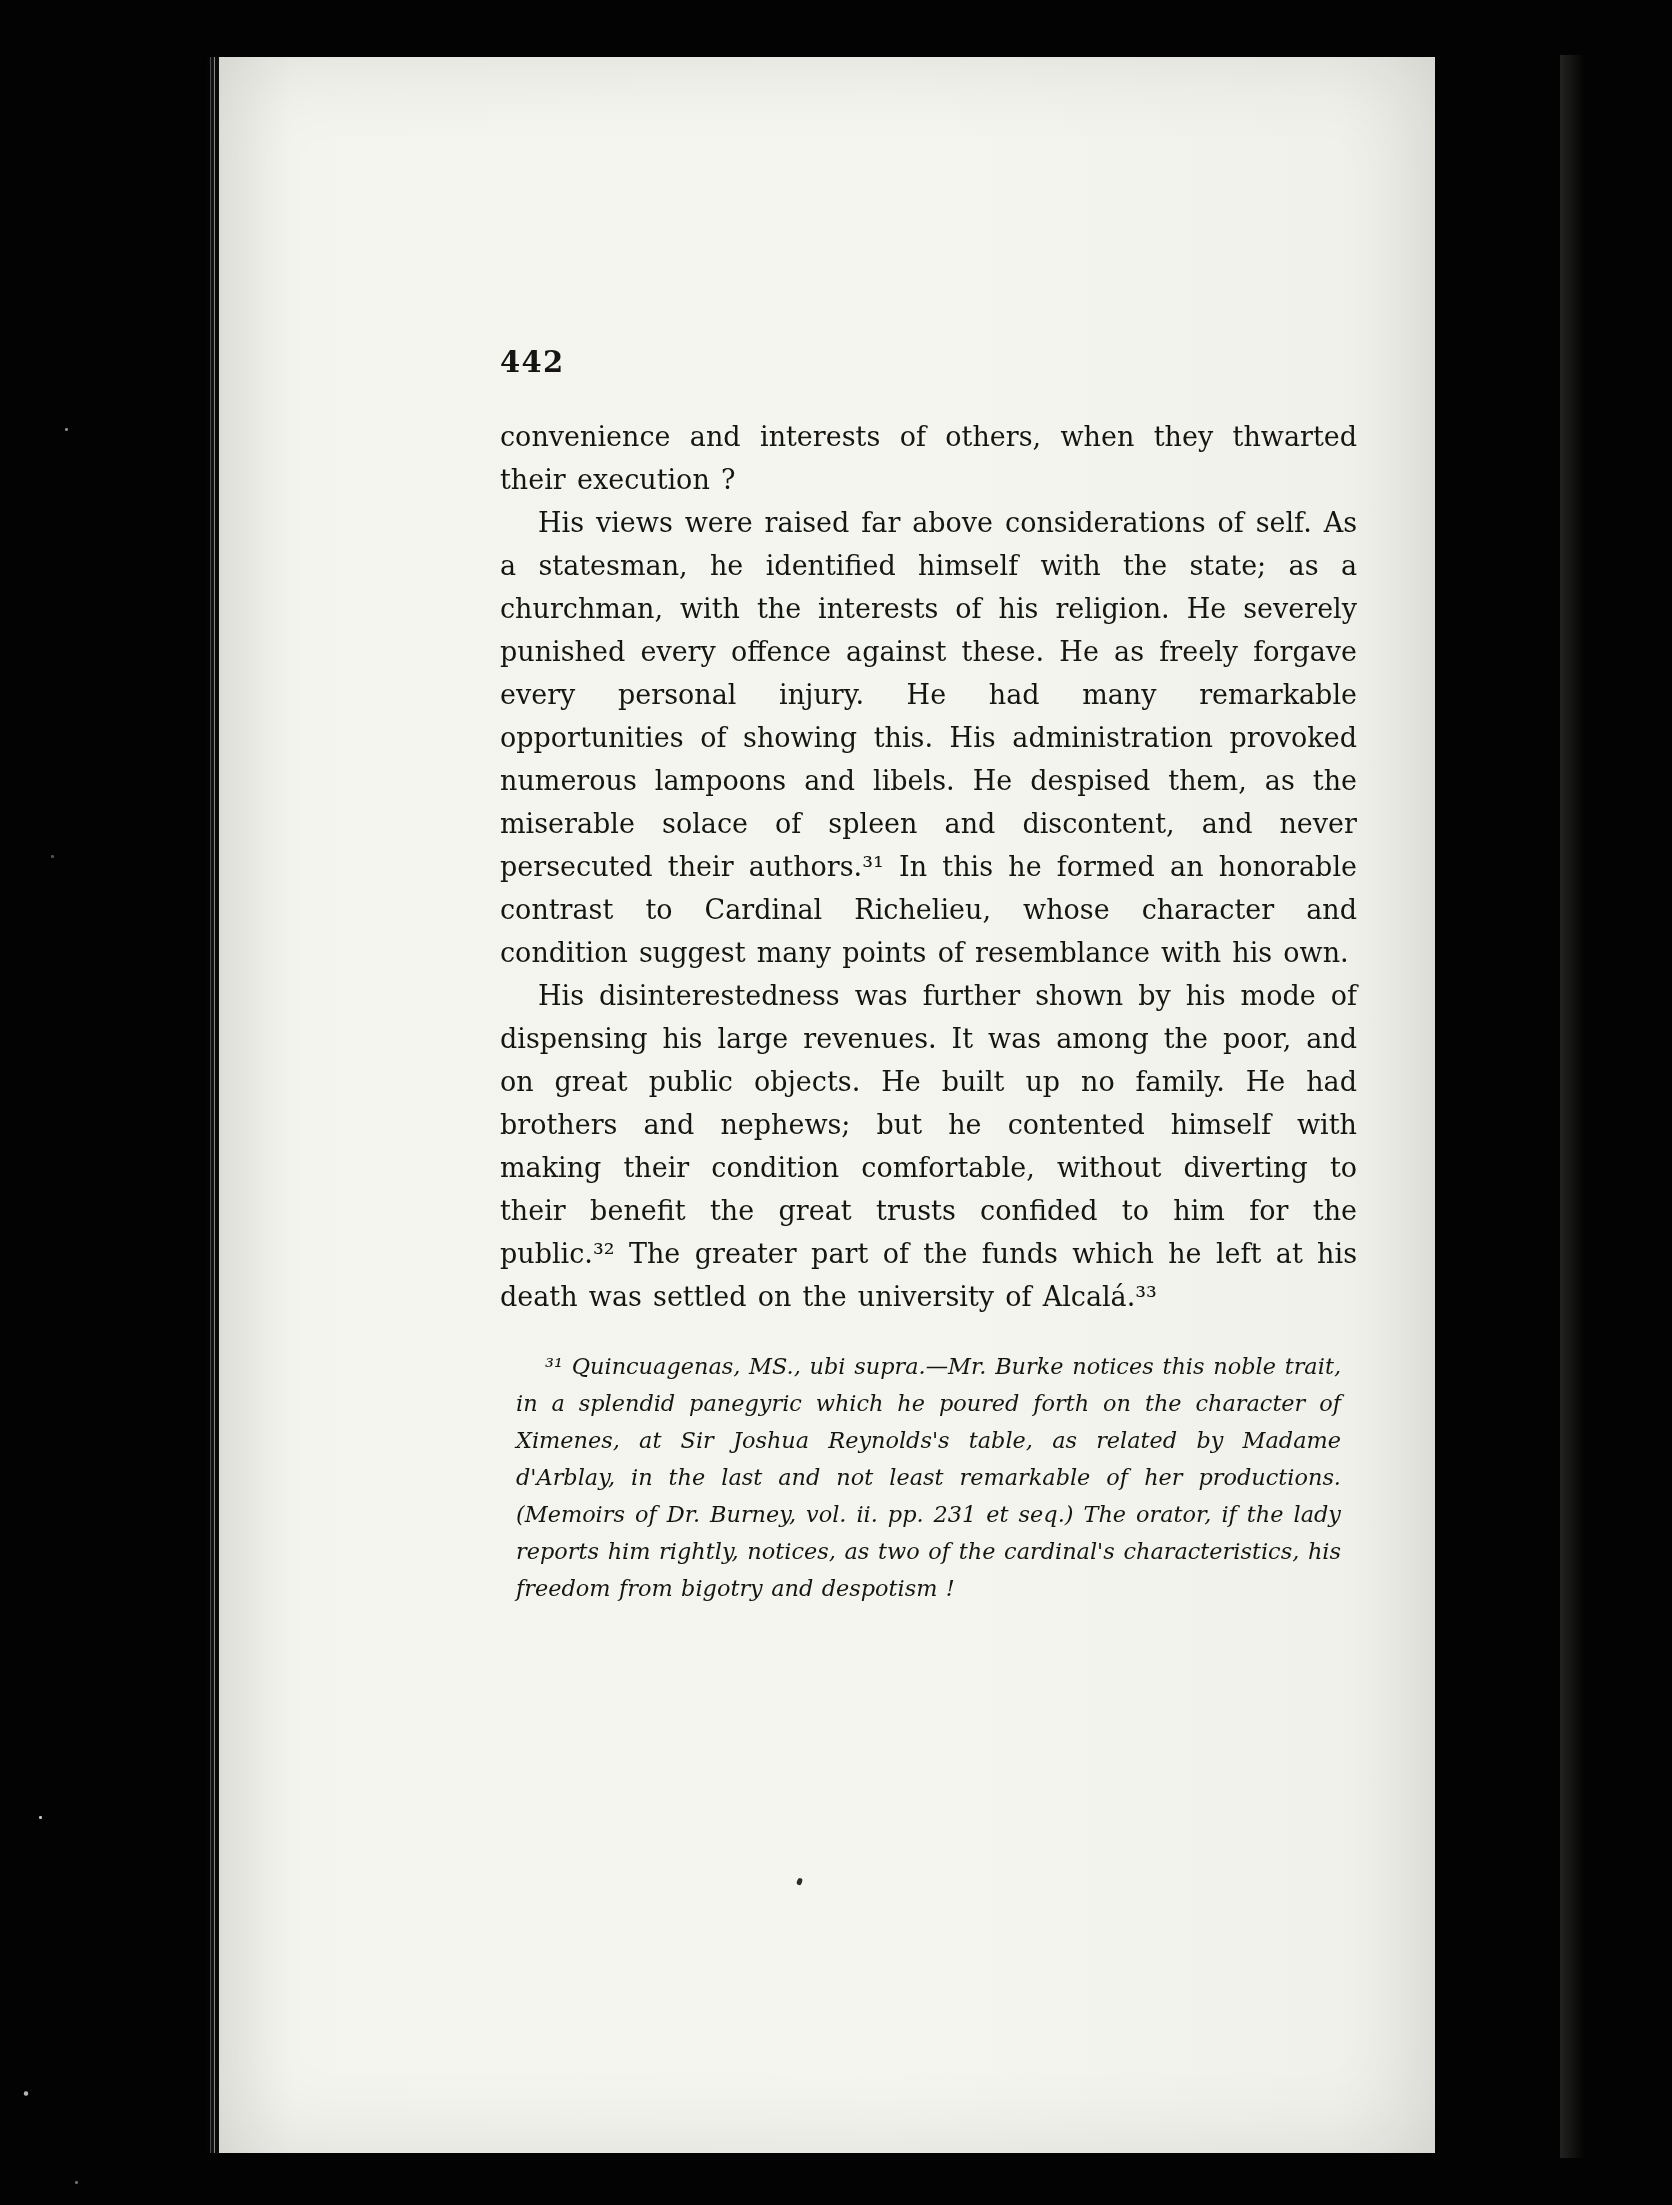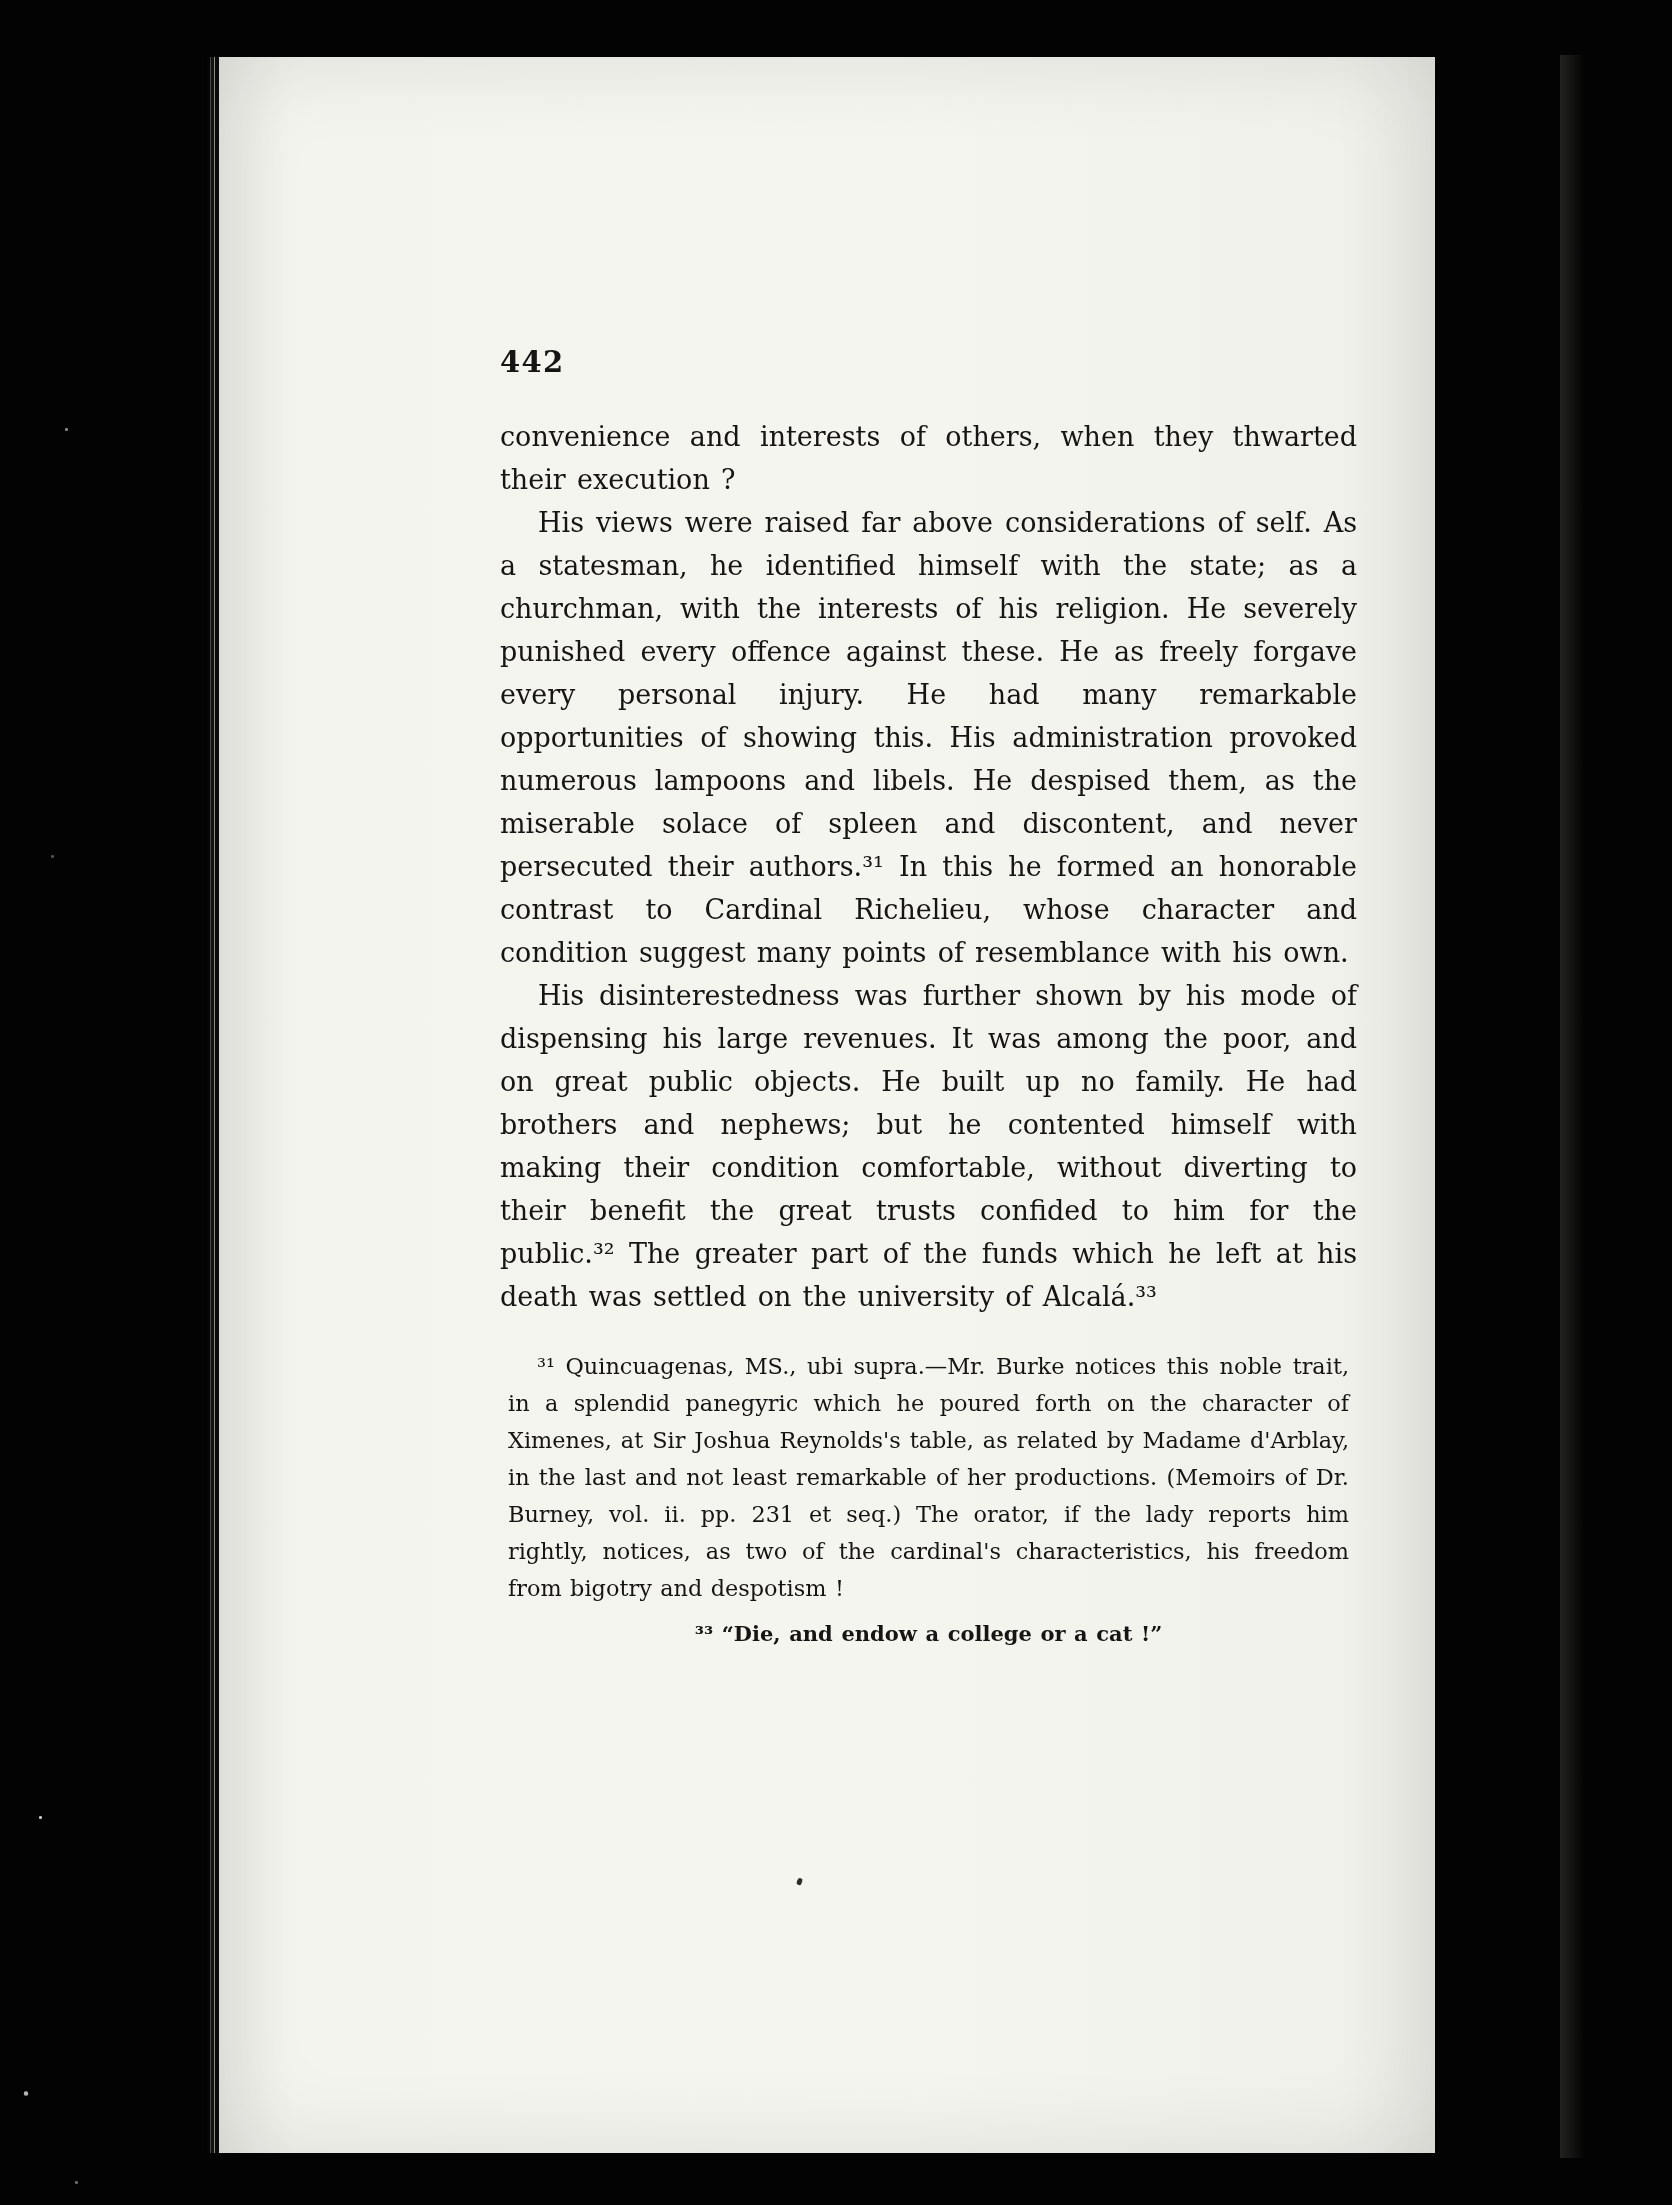--- a/index.html
+++ b/index.html
@@ -94,26 +94,27 @@
     word-spacing: 2.6px;
     text-indent: 38px;
   }
   .body-text p.no-indent {
     text-indent: 0;
   }
   .footnotes {
     margin-top: 30px;
   }
   .footnotes p {
-    margin: 8px;
+    margin: 16px;
     font-size: 22.4px;
     line-height: 37px;
     text-align: justify;
     word-spacing: 1.3px;
     text-indent: 29px;
+    font-style: italic;
   }
   .footnotes p.centered {
     text-align: center;
     text-indent: 0;
     font-weight: bold;
     font-size: 21px;
   }
   .footnotes p.closing {
     text-indent: 37px;
     margin-top: 2.6px;
@@ -158,21 +159,20 @@
       </header>
 
       <main class="body-text">
         <p class="no-indent">convenience and interests of others, when they thwarted their execution ?</p>
         <p>His views were raised far above considerations of self. As a statesman, he identified himself with the state; as a churchman, with the interests of his religion. He severely punished every offence against these. He as freely forgave every personal injury. He had many remarkable opportunities of showing this. His administration provoked numerous lampoons and libels. He despised them, as the miserable solace of spleen and discontent, and never persecuted their authors.³¹ In this he formed an honorable contrast to Cardinal Richelieu, whose character and condition suggest many points of resemblance with his own.</p>
         <p>His disinterestedness was further shown by his mode of dispensing his large revenues. It was among the poor, and on great public objects. He built up no family. He had brothers and nephews; but he contented himself with making their condition comfortable, without diverting to their benefit the great trusts confided to him for the public.³² The greater part of the funds which he left at his death was settled on the university of Alcalá.³³</p>
       </main>
 
       <section class="footnotes">
         <p>³¹ Quincuagenas, MS., ubi supra.—Mr. Burke notices this noble trait, in a splendid panegyric which he poured forth on the character of Ximenes, at Sir Joshua Reynolds's table, as related by Madame d'Arblay, in the last and not least remarkable of her productions. (Memoirs of Dr. Burney, vol. ii. pp. 231 et seq.) The orator, if the lady reports him rightly, notices, as two of the cardinal's characteristics, his freedom from bigotry and despotism !</p>
-        <p class="centered">³³ “Die, and endow a college or a cat !”</p>
       </section>
 
     </div>
 
     <div class="speck"></div>
   </div>
 
   <div class="next-page-sliver"></div>
 
   <div class="dust"></div>

